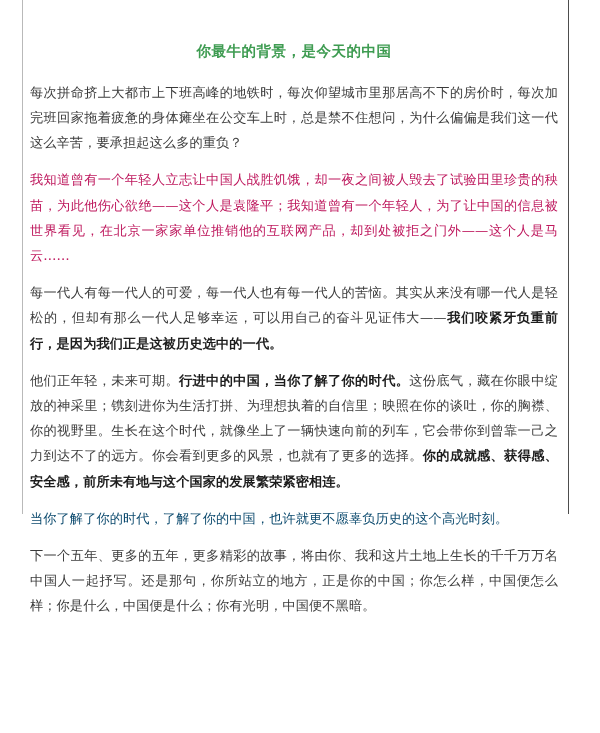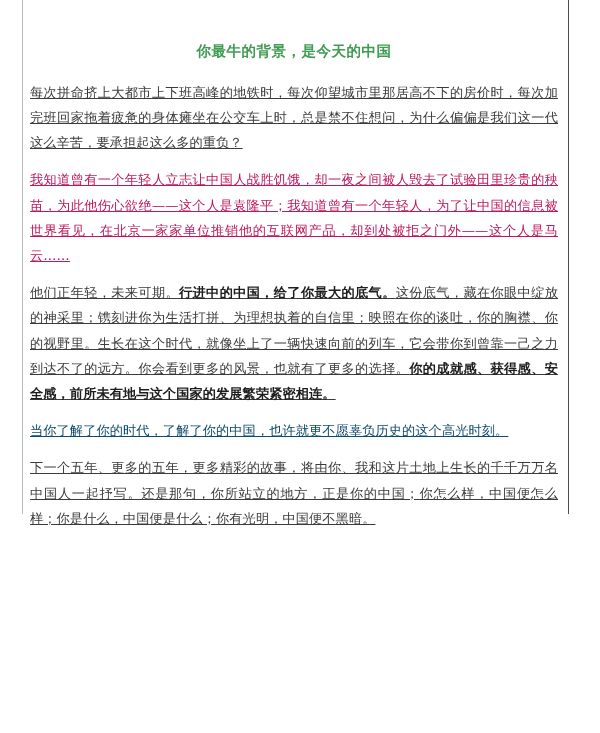--- a/index.html
+++ b/index.html
@@ -69,21 +69,20 @@
 
   p.para {
     margin: 0 0 12px 0;
     font-size: 13.2px;
     line-height: 25.2px;
     color: #3b3b3b;
     text-align: justify;
     text-justify: inter-ideograph;
     letter-spacing: 0.1px;
     font-family: "DejaVu Serif", "Liberation Serif", serif;
-    text-decoration: underline;
   }
 
   p.para:last-child {
     margin-bottom: 0;
   }
 
   .strong {
     font-weight: bold;
     color: #1d1d1d;
   }
@@ -96,20 +95,21 @@
   <div class="margin-rule-left"></div>
   <div class="margin-rule-right"></div>
 
   <div class="content">
 
     <h1 class="doc-title" style="color: rgb(63, 156, 82);">你最牛的背景，是今天的中国</h1>
 
     <div class="body-copy">
         <p class="para" style="color: rgb(59, 59, 59);"><span>每次拼命挤上大都市上下班高峰的地铁时，每次仰望城市里那居高不下的房价时，每次加完班回家拖着疲惫的身体瘫坐在公交车上时，总是禁不住想问，为什么偏偏是我们这一代这么辛苦，要承担起这么多的重负？</span></p>
         <p class="para" style="color: #be185d;"><span>我知道曾有一个年轻人立志让中国人战胜饥饿，却一夜之间被人毁去了试验田里珍贵的秧苗，为此他伤心欲绝——这个人是袁隆平；我知道曾有一个年轻人，为了让中国的信息被世界看见，在北京一家家单位推销他的互联网产品，却到处被拒之门外——这个人是马云……</span></p>
-        <p class="para" style="color: rgb(59, 59, 59);"><span>他们正年轻，未来可期。</span><span class="strong">行进中的中国，给了你最大的底气。</span><span>这份底气，藏在你眼中绽放的神采里；镌刻进你为生活打拼、为理想执着的自信里；映照在你的谈吐，你的胸襟、你的视野里。生长在这个时代，就像坐上了一辆快速向前的列车，它会带你到曾靠一己之力到达不了的远方。你会看到更多的风景，也就有了更多的选择。</span><span class="strong">你的成就感、获得感、安全感，前所未有地与这个国家的发展繁荣紧密相连。</span></p>
+        <p class="para" style="color: rgb(59, 59, 59);"><span>每一代人有每一代人的可爱，每一代人也有每一代人的苦恼。其实从来没有哪一代人是轻松的，但却有那么一代人足够幸运，可以用自己的奋斗见证伟大——</span><span class="strong">我们咬紧牙负重前行，是因为我们正是这被历史选中的一代。</span></p>
+        <p class="para" style="color: rgb(59, 59, 59);"><span>他们正年轻，未来可期。</span><span class="strong">行进中的中国，当你了解了你的时代。</span><span>这份底气，藏在你眼中绽放的神采里；镌刻进你为生活打拼、为理想执着的自信里；映照在你的谈吐，你的胸襟、你的视野里。生长在这个时代，就像坐上了一辆快速向前的列车，它会带你到曾靠一己之力到达不了的远方。你会看到更多的风景，也就有了更多的选择。</span><span class="strong">你的成就感、获得感、安全感，前所未有地与这个国家的发展繁荣紧密相连。</span></p>
         <p class="para" style="color: #0c4a6e;"><span>当你了解了你的时代，了解了你的中国，也许就更不愿辜负历史的这个高光时刻。</span></p>
         <p class="para" style="color: rgb(59, 59, 59);"><span>下一个五年、更多的五年，更多精彩的故事，将由你、我和这片土地上生长的千千万万名中国人一起抒写。还是那句，你所站立的地方，正是你的中国；你怎么样，中国便怎么样；你是什么，中国便是什么；你有光明，中国便不黑暗。</span></p>
       </div>
 
   </div>
 
 </div>
 
 </body></html>

